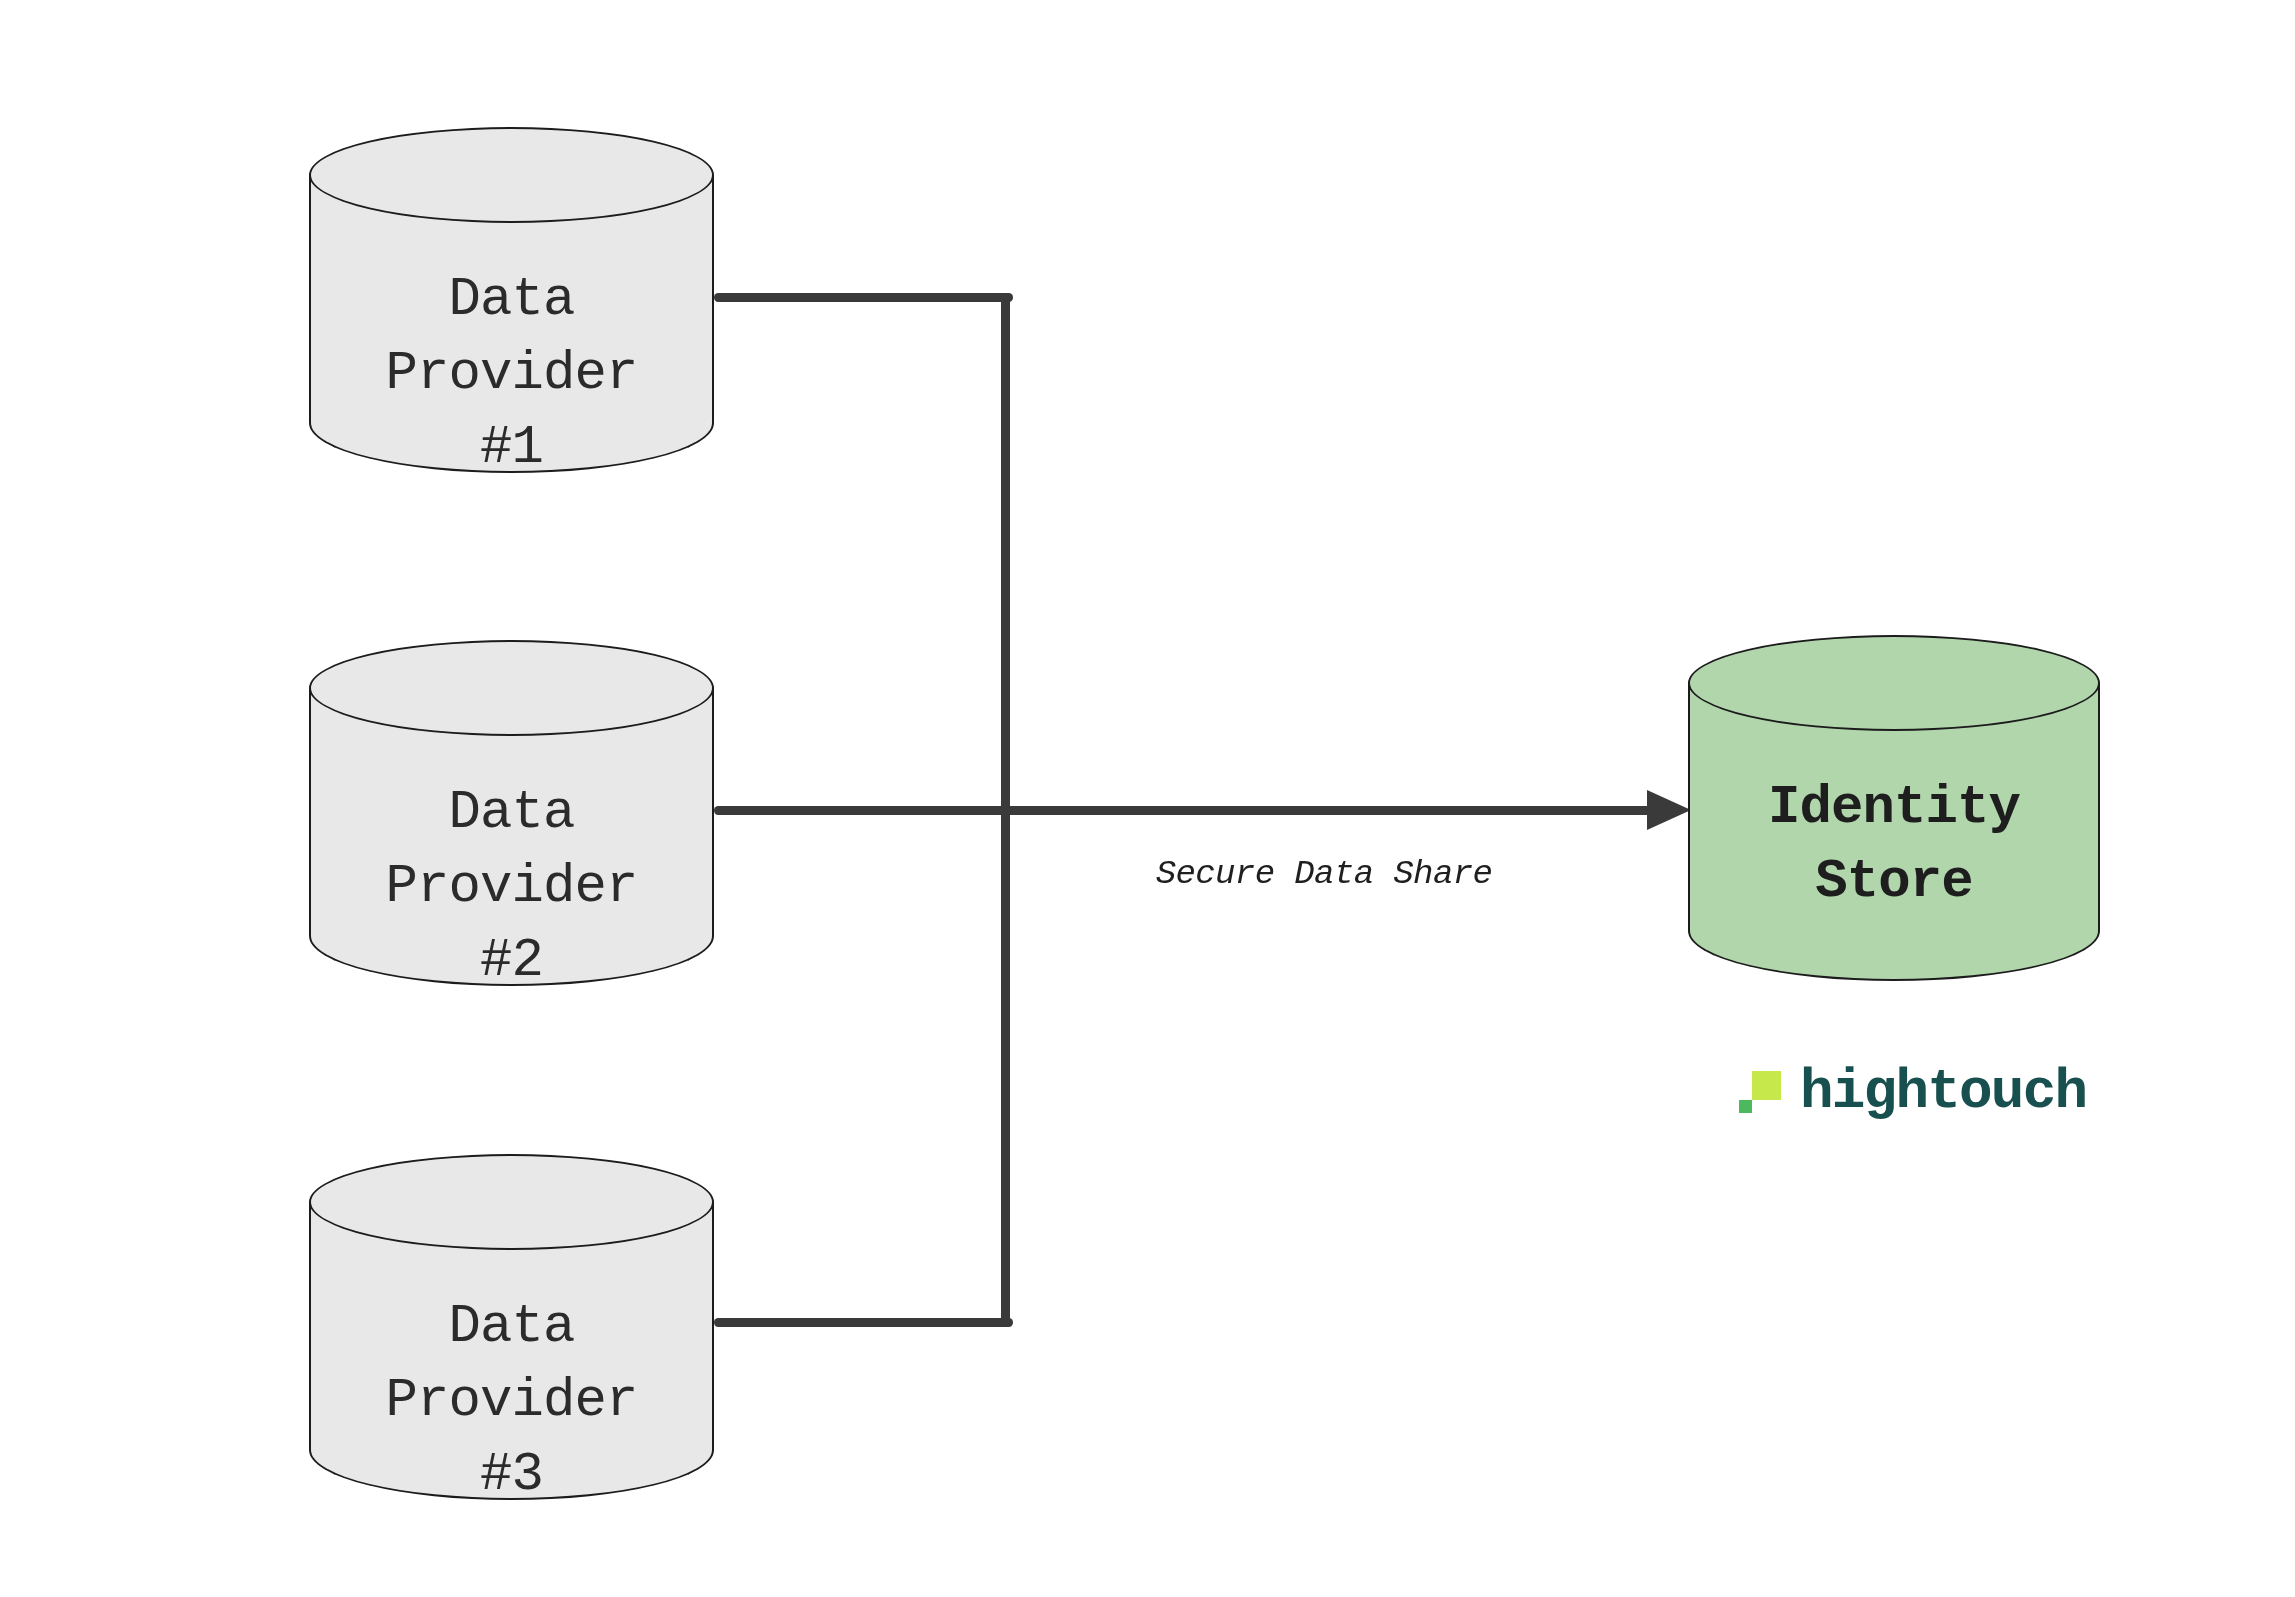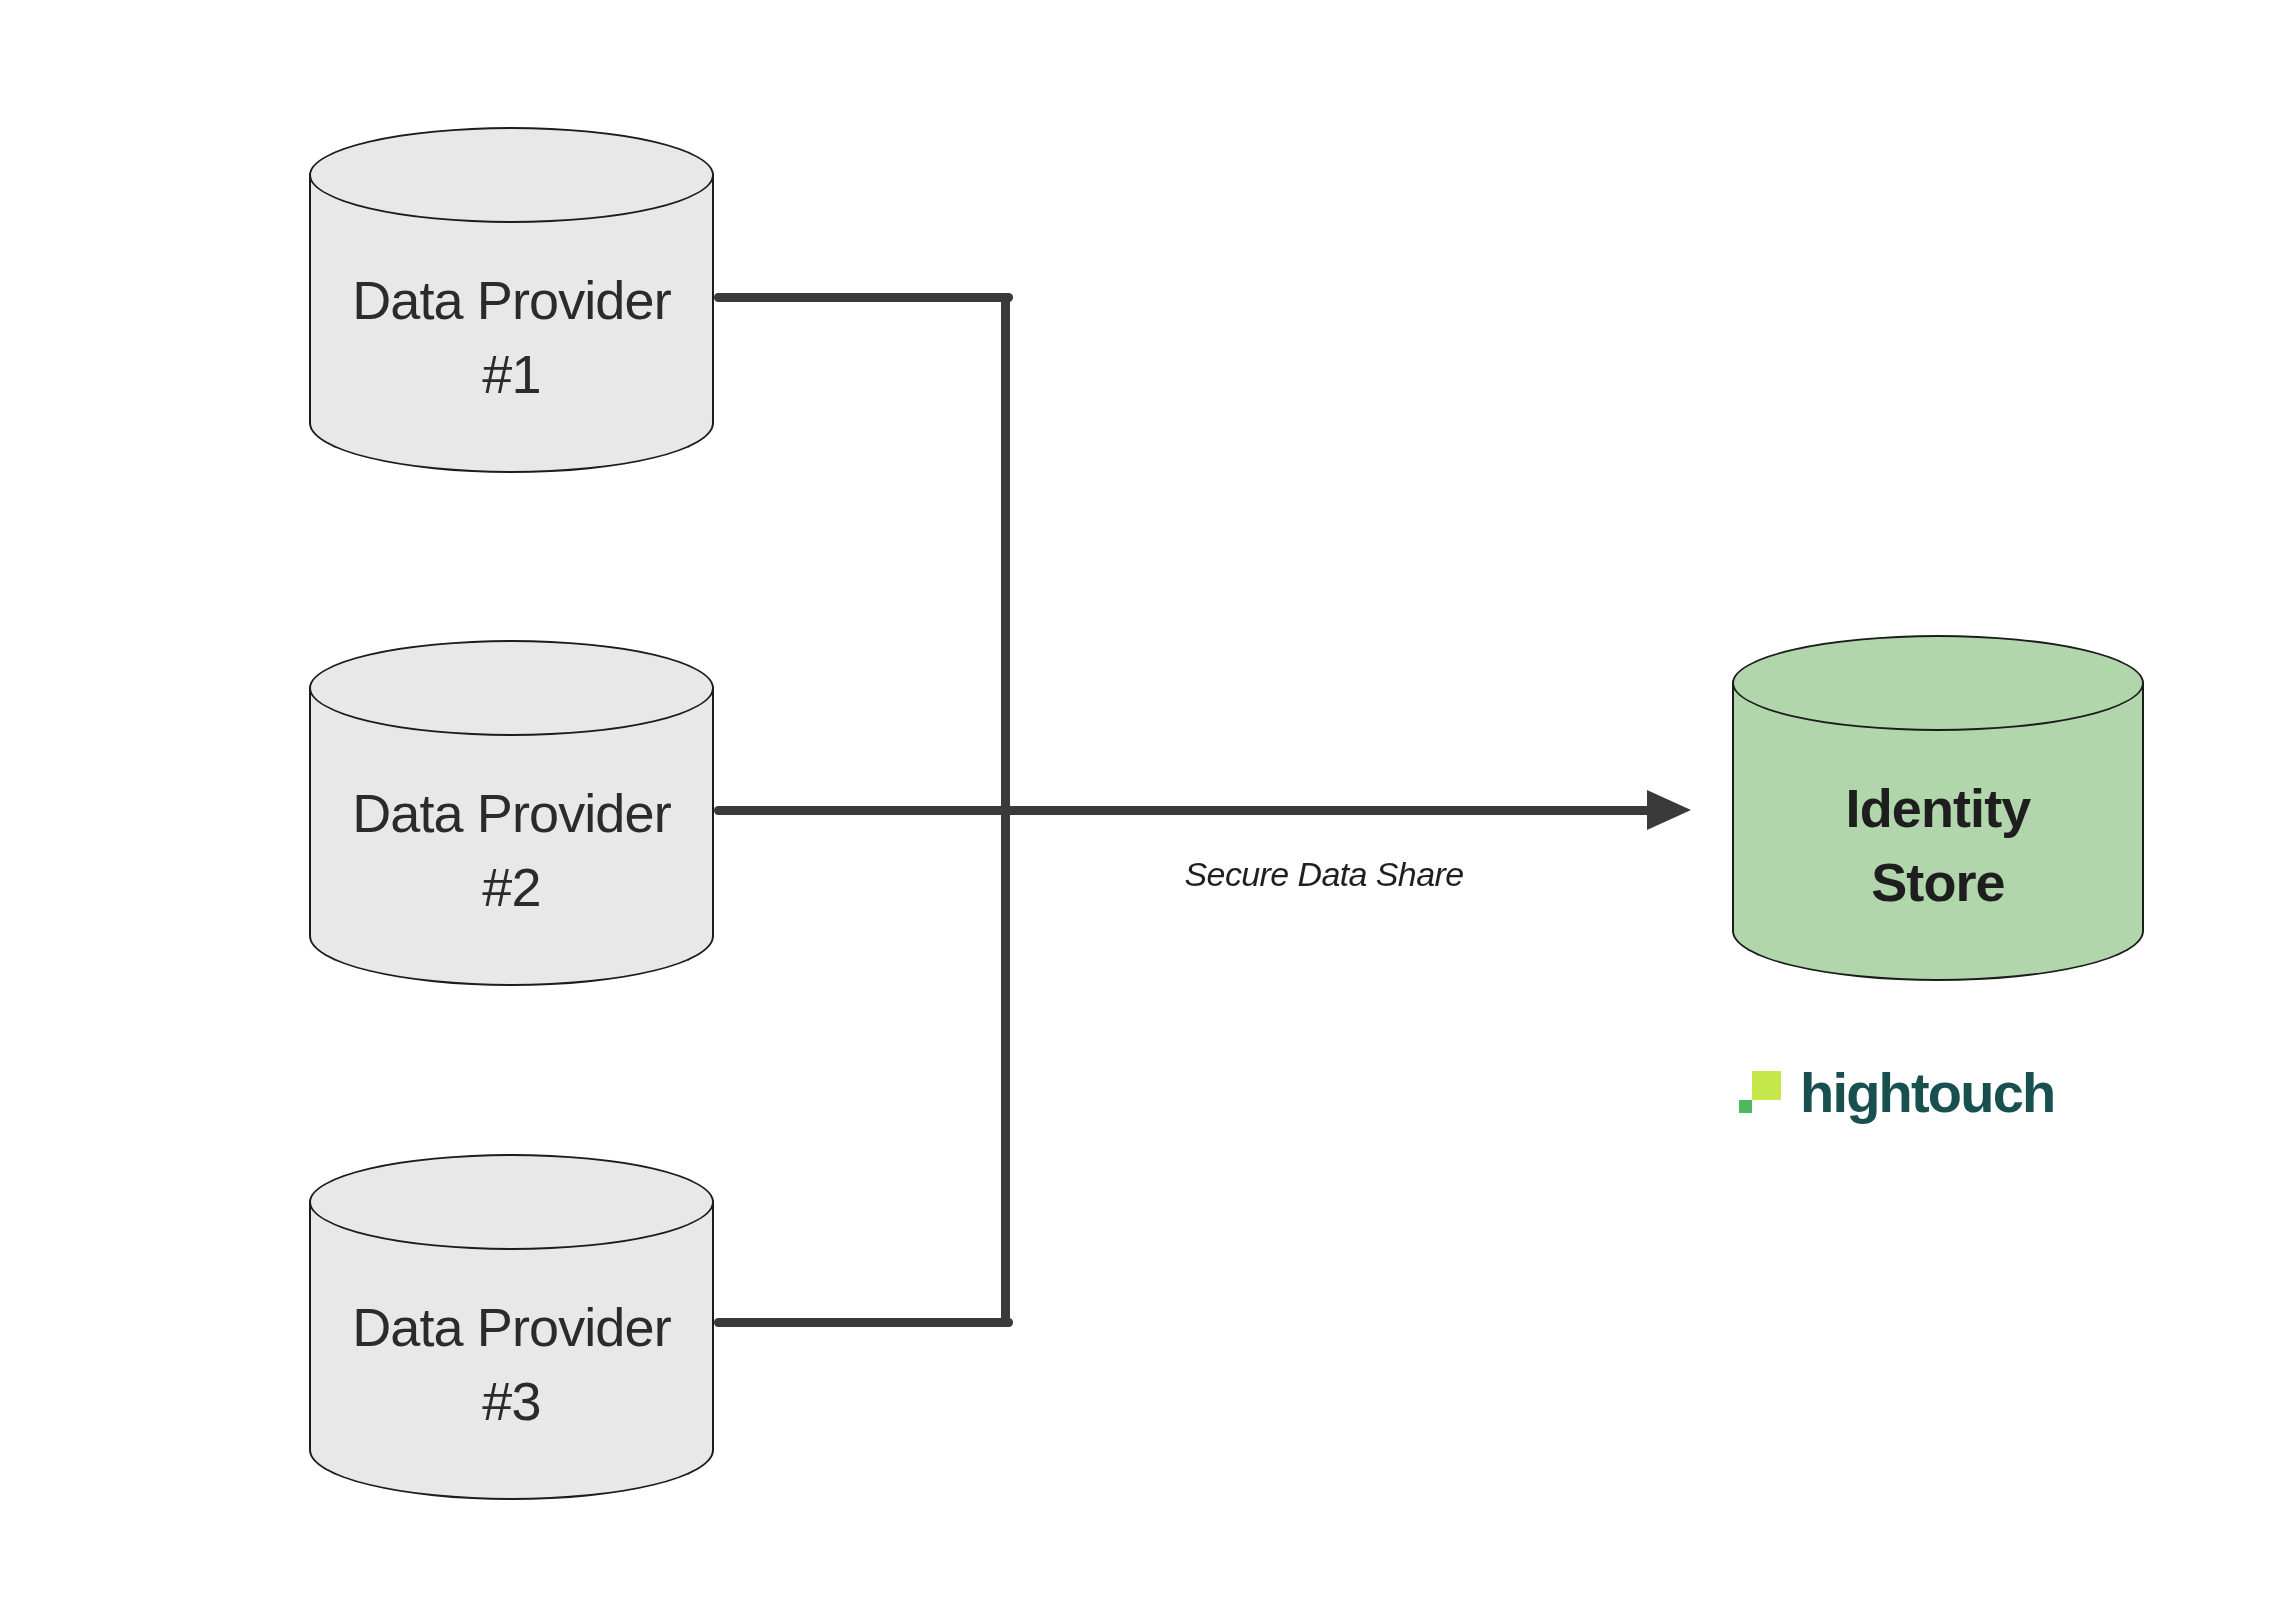--- a/index.html
+++ b/index.html
@@ -13,21 +13,21 @@
     --logo-wordmark:#17504f;
     --logo-square-large:#c6e84b;
     --logo-square-small:#4cb95f;
   }
   *{margin:0;padding:0;box-sizing:border-box;}
   html,body{background:var(--background);}
   body{
     width:2295px;height:1598px;position:relative;overflow:hidden;
     font-family:"Liberation Sans", sans-serif;
   }
-  .canvas{position:absolute;inset:0;}
+  .canvas{position:absolute;inset:0;font-family:Liberation Mono, monospace;}
 
   
   .cylinder{position:absolute;width:405px;height:346px;}
   .cylinder.identity{width:412px;}
   .cyl-body{
     position:absolute;left:0;right:0;top:48px;bottom:0;
     background:var(--provider-fill);
     border:2.4px solid var(--stroke);border-top:none;
     border-bottom-left-radius:50% 50px;
     border-bottom-right-radius:50% 50px;
@@ -113,21 +113,21 @@
 
   <div class="cylinder provider" style="left:309px;top:1154px;">
     <div class="cyl-body"></div>
     <div class="cyl-top"></div>
     <div class="cyl-label">
       <div>Data Provider</div>
       <div>#3</div>
     </div>
   </div>
 
-  <div class="cylinder identity" style="left:1732px;top:635px;">
+  <div class="cylinder identity" style="left:1688px;top:635px;">
     <div class="cyl-body"></div>
     <div class="cyl-top"></div>
     <div class="cyl-label">
       <div>Identity</div>
       <div>Store</div>
     </div>
   </div>
 
   <div class="edge-label">Secure Data Share</div>
 

